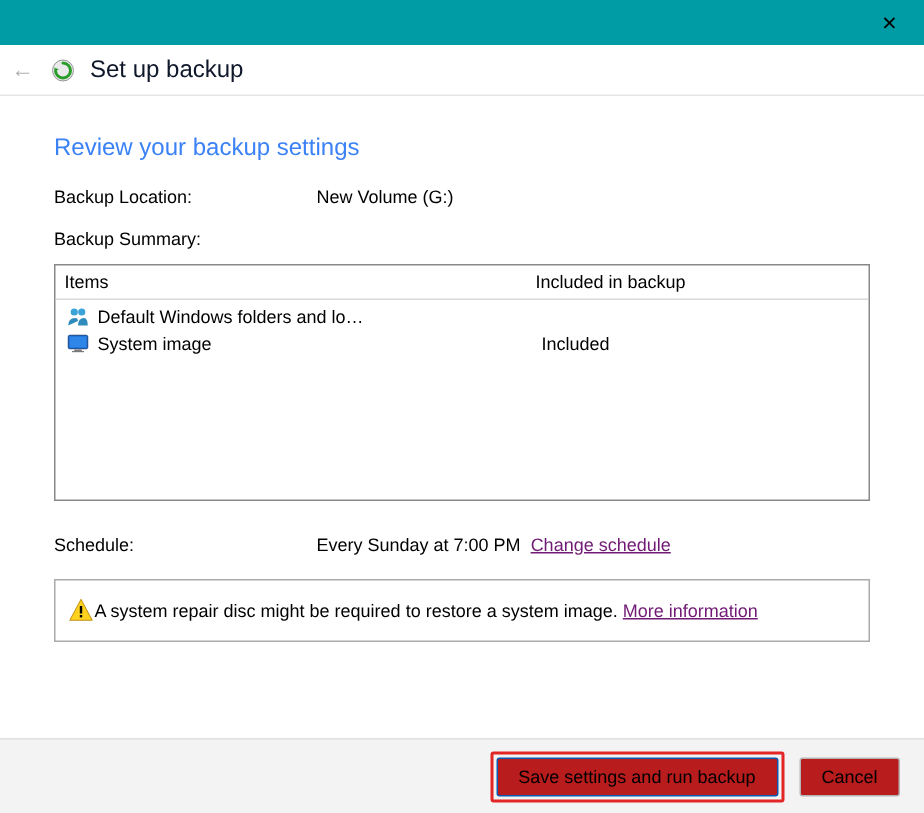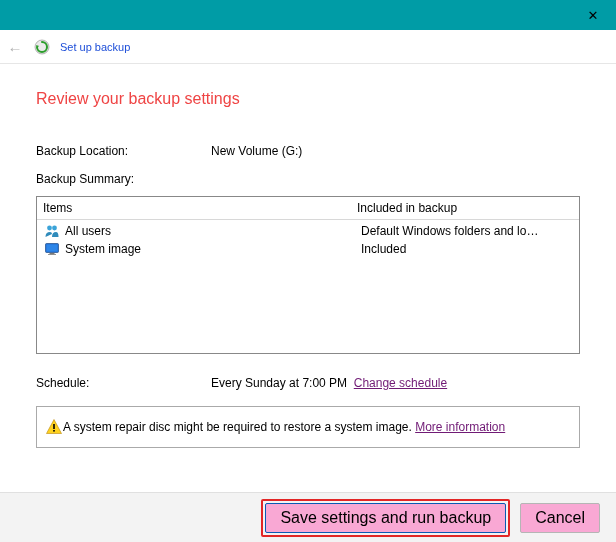--- a/index.html
+++ b/index.html
@@ -38,29 +38,29 @@
     padding: 0 6px;
     gap: 10px;
   }
   .back-arrow {
     color: #b0b0b0;
     font-size: 15px;
     width: 18px;
     text-align: center;
   }
   .crumb-icon svg { display: block; }
-  .crumb-title { font-size: 11px; color: #1d4ed8; }
+  .crumb-title { font-size: 16px; color: #0f172a; }
   .content {
     padding: 26px 36px 14px 36px;
   }
   .page-title {
-    color: #ef4444;
+    color: #3b82f6;
     font-size: 16px;
     font-weight: 400;
-    margin-bottom: 36px;
+    margin-bottom: 16px;
   }
   .kv-row {
     display: flex;
     margin-bottom: 14px;
   }
   .kv-label { width: 175px; }
   .kv-value { flex: 1; }
   .section-label { margin-bottom: 10px; }
   .summary-box {
     border: 1px solid #888;
@@ -114,25 +114,25 @@
     height: 50px;
     background: #f3f3f3;
     border-top: 1px solid #e0e0e0;
     display: flex;
     align-items: center;
     justify-content: flex-end;
     padding: 0 16px;
     gap: 10px;
   }
   .btn {
-    background: #f9a8d4;
+    background: #b91c1c;
     border: 1px solid #b5b5b5;
     padding: 5px 14px;
     font-family: inherit;
-    font-size: 16px;
+    font-size: 12px;
     border-radius: 2px;
     cursor: pointer;
   }
   .btn-primary-wrap {
     border: 2px solid #e22626;
     padding: 2px;
     border-radius: 2px;
   }
   .btn-primary {
     border: 1px solid #0a5ab4;
@@ -177,21 +177,20 @@
     <div class="summary-body">
       <div class="summary-row">
         <span class="row-icon">
           <svg width="16" height="16" viewBox="0 0 16 16">
             <circle cx="5.5" cy="5" r="2.4" fill="#3aa3d8"></circle>
             <circle cx="10.5" cy="5" r="2.4" fill="#3aa3d8"></circle>
             <path d="M1.5 14 Q1.5 9 6 9 Q8 9 8 11" fill="#2f8bbb"></path>
             <path d="M8 14 Q8 9 12 9 Q14.5 9 14.5 14" fill="#2f8bbb"></path>
           </svg>
         </span>
-        <span class="row-text">All users</span>
         <span class="row-inc">Default Windows folders and lo…</span>
       </div>
       <div class="summary-row">
         <span class="row-icon">
           <svg width="16" height="16" viewBox="0 0 16 16">
             <rect x="1.5" y="2.5" width="13" height="9" rx="1" fill="#1f6fd6" stroke="#0d3a77" stroke-width="0.6"></rect>
             <rect x="2.5" y="3.5" width="11" height="7" fill="#2e86e8"></rect>
             <rect x="5.5" y="12" width="5" height="1.2" fill="#7a7a7a"></rect>
             <rect x="4" y="13" width="8" height="0.8" fill="#7a7a7a"></rect>
           </svg>

